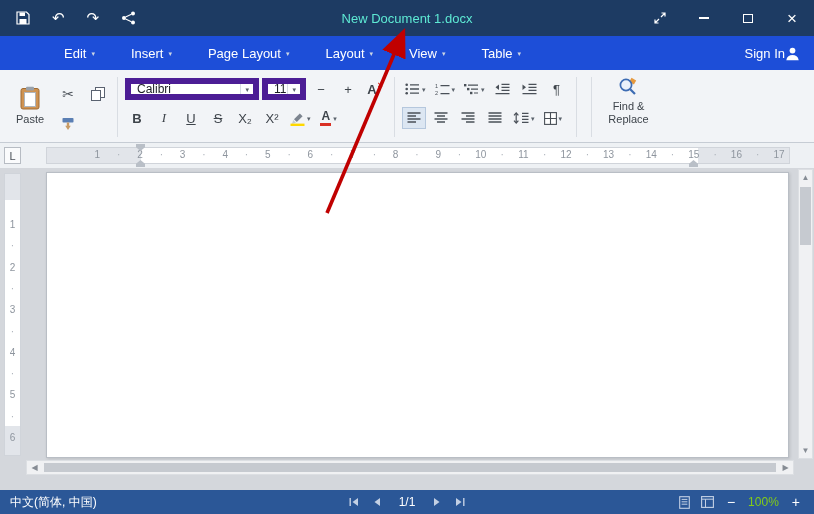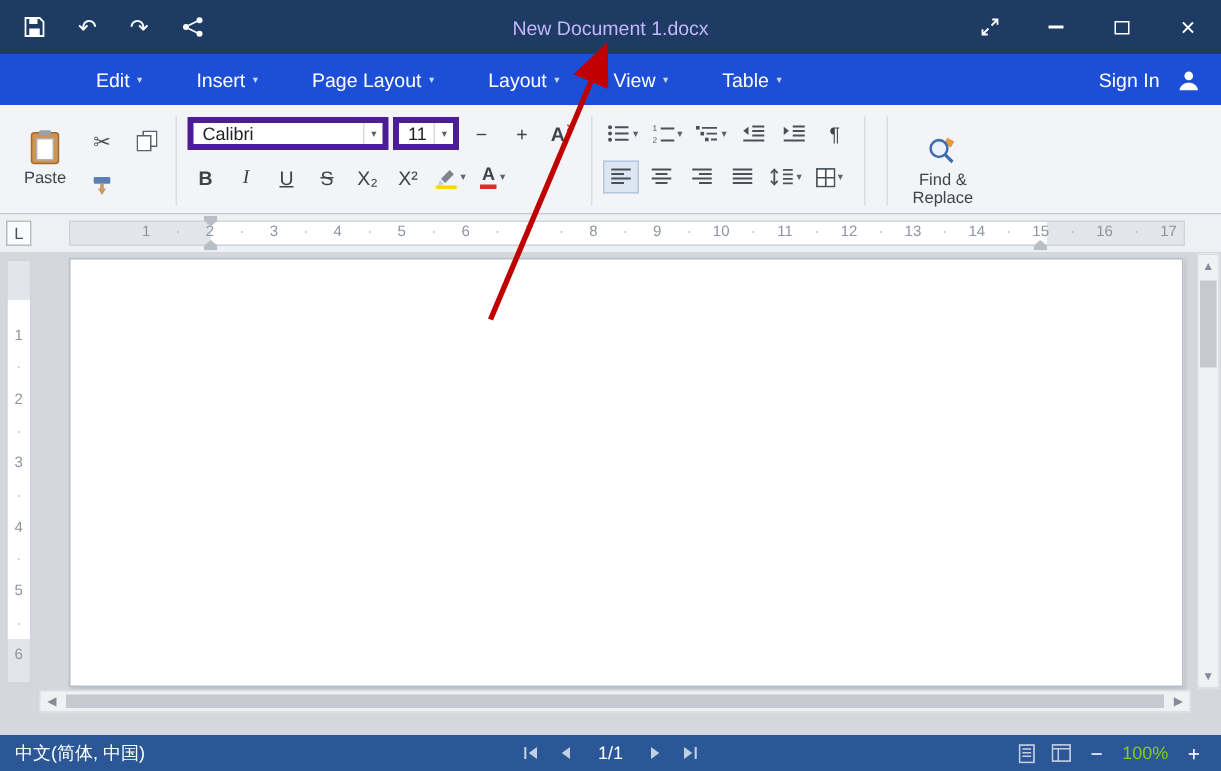--- a/index.html
+++ b/index.html
@@ -5,71 +5,71 @@
   *{margin:0;padding:0;box-sizing:border-box;}
   html,body{width:814px;height:514px;}
   body{font-family:"Liberation Sans","DejaVu Sans",sans-serif;-webkit-font-smoothing:antialiased;}
   .app{position:relative;width:814px;height:514px;overflow:hidden;background:#d4d7dc;}
 
   
   .titlebar{position:absolute;top:0;left:0;right:0;height:36px;background:#1d3b63;display:flex;align-items:center;color:#fff;}
   .qat{display:flex;align-items:center;gap:22px;margin-left:16px;}
   .tb-btn{background:none;border:none;color:#fff;display:flex;align-items:center;justify-content:center;}
   .tb-btn .glyph{font-size:15px;color:#fff;font-family:"DejaVu Sans",sans-serif;}
-  .title{position:absolute;left:50%;transform:translateX(-50%);font-size:13px;color:#c4b5fd;white-space:nowrap;}
+  .title{position:absolute;left:50%;transform:translateX(-50%);font-size:13px;color:#5eead4;white-space:nowrap;}
   .win-controls{position:absolute;right:0;top:0;height:36px;display:flex;align-items:stretch;}
   .win-btn{width:44px;background:none;border:none;display:flex;align-items:center;justify-content:center;color:#fff;}
   .min-glyph{display:block;width:10px;height:2px;background:#fff;}
   .max-glyph{display:block;width:10px;height:9px;border:1px solid #fff;}
   .close-glyph{font-size:17px;line-height:1;color:#fff;}
 
   
   .menubar{position:absolute;top:36px;left:0;right:0;height:34px;background:#1d4ed8;display:flex;align-items:center;color:#fff;}
   .menu-tabs{display:flex;gap:36px;margin-left:64px;}
   .menu-tab{display:flex;align-items:center;gap:5px;font-size:13px;color:#fff;cursor:default;}
   .menu-tab .caret-glyph{color:#cdd6e4;}
   .caret-glyph{font-size:7px;color:#5a626c;line-height:1;}
-  .sign-in{margin-left:auto;margin-right:14px;display:flex;align-items:center;gap:12px;font-size:13px;color:#fff;background:none;border:none;}
+  .sign-in{margin-left:auto;margin-right:14px;display:flex;align-items:center;gap:0;font-size:13px;color:#fff;background:none;border:none;}
 
   
   .ribbon{position:absolute;top:70px;left:0;right:0;height:73px;background:#f2f4f7;border-bottom:1px solid #c6ccd4;display:flex;align-items:stretch;padding:5px 6px 3px 8px;}
   .vdiv{width:1px;background:#d9dde3;margin:2px 7px;}
   .grp{display:flex;}
   .rbtn{min-width:24px;height:22px;display:flex;align-items:center;justify-content:center;background:transparent;border:1px solid transparent;color:#3e444b;font-size:13px;font-family:inherit;padding:0 2px;}
   .rbtn.active{background:#dce6f2;border-color:#b5c7dd;}
   .rbtn.drop{gap:2px;}
 
   .clipboard{align-items:flex-start;}
   .paste-btn{display:flex;flex-direction:column;align-items:center;justify-content:center;gap:3px;width:44px;height:60px;background:none;border:1px solid transparent;}
   .btn-label{font-size:11px;color:#3e444b;}
   .mini-col{display:flex;flex-direction:column;gap:8px;margin-left:4px;padding-top:8px;}
   .mini-row{display:flex;gap:6px;}
   .cut-glyph{font-size:14px;color:#4a5058;}
 
   .font-grp,.para-grp{display:flex;flex-direction:column;gap:7px;padding-top:3px;}
   .row{display:flex;align-items:center;gap:3px;}
-  .combo{height:22px;background:#fff;border:4px solid #4c1d95;display:flex;align-items:center;font-size:12px;color:#1c1f24;padding:0 0 0 6px;}
+  .combo{height:22px;background:#fff;border:6px solid #4c1d95;display:flex;align-items:center;font-size:12px;color:#1c1f24;padding:0 0 0 6px;}
   .combo .combo-caret{margin-left:auto;border-left:1px solid #d7dde3;height:100%;display:flex;align-items:center;padding:0 4px;}
   .combo.font-name{width:134px;}
   .combo.font-size{width:44px;}
   .clear-fmt{font-weight:600;}
   .cf-x{color:#d93025;font-size:9px;font-weight:700;margin-left:1px;margin-top:-9px;}
   .fmt-b{font-weight:700;}
   .fmt-i{font-style:italic;font-family:"Liberation Serif",serif;}
   .fmt-u{text-decoration:underline;}
   .fmt-s{text-decoration:line-through;}
   .fc{display:flex;flex-direction:column;align-items:center;line-height:1;}
   .fc-letter{font-size:12px;font-weight:600;color:#3e444b;}
   .fc-bar{width:11px;height:3px;background:#d93025;margin-top:1px;}
 
   .styles-grp{display:flex;flex-direction:column;align-items:center;justify-content:center;gap:5px;background:none;border:none;padding:0 10px;}
   .styles-preview{font-family:"Liberation Serif",serif;font-style:italic;font-size:15px;color:#3e444b;white-space:nowrap;}
   .styles-label-row{font-size:11px;color:#3e444b;display:flex;align-items:center;gap:4px;}
 
-  .find-grp{display:flex;flex-direction:column;align-items:center;justify-content:flex-end;gap:3px;width:60px;background:none;border:none;}
+  .find-grp{display:flex;flex-direction:column;align-items:center;justify-content:flex-start;gap:3px;width:60px;background:none;border:none;}
   .find-label{font-size:11px;color:#3e444b;line-height:1.15;text-align:center;width:52px;}
 
   
   .ruler-row{position:absolute;top:143px;left:0;right:0;height:25px;background:#eef1f4;}
   .tab-selector{position:absolute;left:4px;top:4px;width:17px;height:17px;background:#fafbfc;border:1px solid #b7bcc3;color:#4a5058;font-size:11px;display:flex;align-items:center;justify-content:center;}
   .h-ruler{position:absolute;left:46px;top:4px;width:744px;height:17px;border:1px solid #d0d4da;background:linear-gradient(to right,#e2e5ea 0 94px,#ffffff 94px 651px,#e2e5ea 651px 100%);}
   .h-track{position:absolute;inset:0;}
   .hnum{position:absolute;top:1px;font-size:10px;color:#8e959e;transform:translateX(-50%);}
   .hdot{position:absolute;top:1px;font-size:10px;color:#aab0b8;transform:translateX(-50%);}
   .marker{position:absolute;background:#b9bfc7;width:9px;height:7px;}

